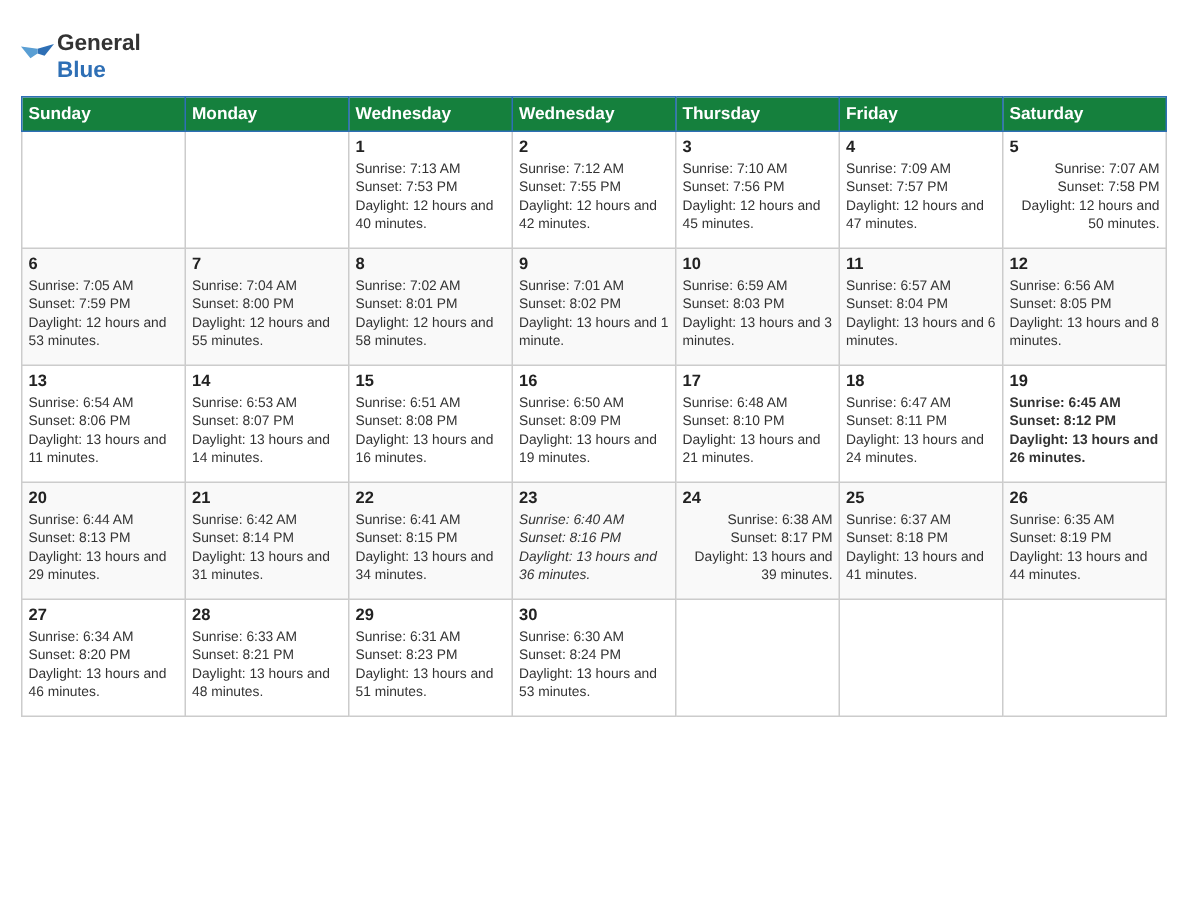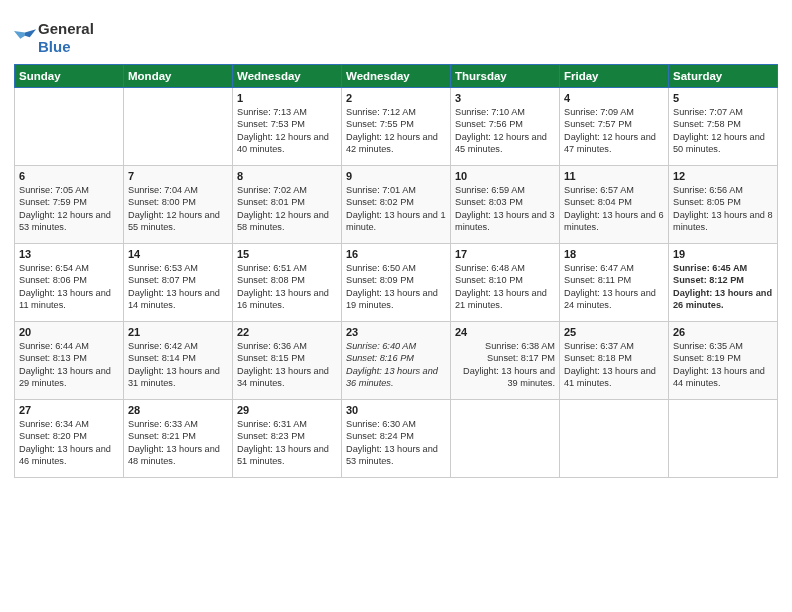--- a/index.html
+++ b/index.html
@@ -140,21 +140,21 @@
 Daylight: 12 hours and 45 minutes.</div>
           </td>
           <td>
             <span class="day-num">4</span>
             <div class="cell-text" style="white-space: pre-line;">Sunrise: 7:09 AM
 Sunset: 7:57 PM
 Daylight: 12 hours and 47 minutes.</div>
           </td>
           <td>
             <span class="day-num">5</span>
-            <div class="cell-text" style="white-space: pre-line;">Sunrise: 7:07 AM
+            <div class="cell-text" style="white-space: pre-line; text-align: right;">Sunrise: 7:07 AM
 Sunset: 7:58 PM
 Daylight: 12 hours and 50 minutes.</div>
           </td>
         </tr>
         <tr>
           <td>
             <span class="day-num">6</span>
             <div class="cell-text" style="white-space: pre-line;">Sunrise: 7:05 AM
 Sunset: 7:59 PM
 Daylight: 12 hours and 53 minutes.</div>
@@ -248,21 +248,21 @@
 Daylight: 13 hours and 29 minutes.</div>
           </td>
           <td>
             <span class="day-num">21</span>
             <div class="cell-text" style="white-space: pre-line;">Sunrise: 6:42 AM
 Sunset: 8:14 PM
 Daylight: 13 hours and 31 minutes.</div>
           </td>
           <td>
             <span class="day-num">22</span>
-            <div class="cell-text" style="white-space: pre-line;">Sunrise: 6:36 AM
+            <div class="cell-text" style="white-space: pre-line;">Sunrise: 6:41 AM
 Sunset: 8:15 PM
 Daylight: 13 hours and 34 minutes.</div>
           </td>
           <td>
             <span class="day-num">23</span>
             <div class="cell-text" style="white-space: pre-line; font-style: italic;">Sunrise: 6:40 AM
 Sunset: 8:16 PM
 Daylight: 13 hours and 36 minutes.</div>
           </td>
           <td>

